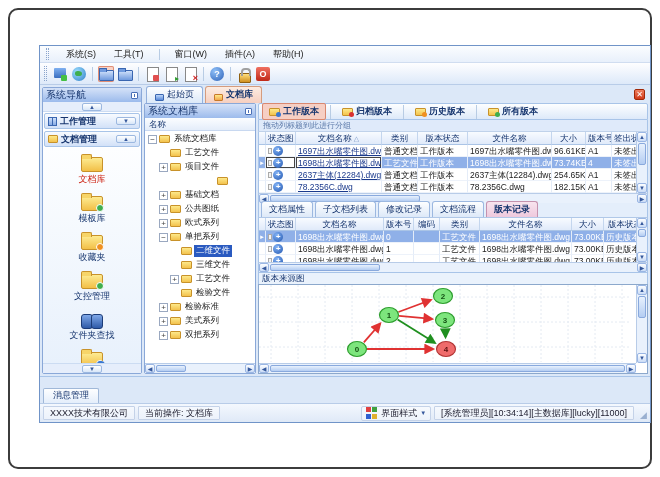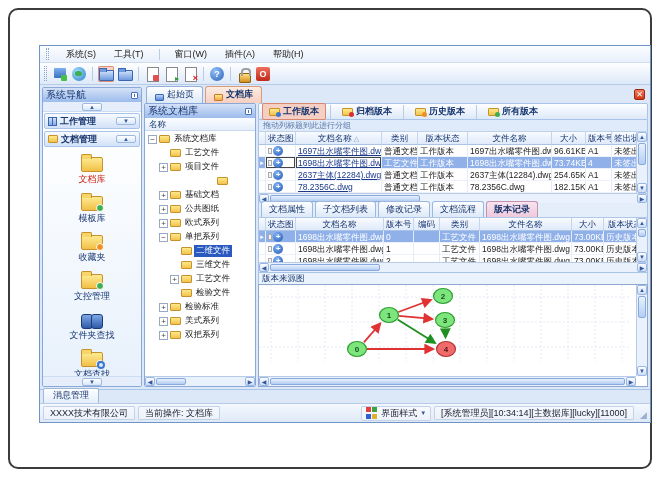--- a/index.html
+++ b/index.html
@@ -140,21 +140,21 @@
   .dtab.active { background:linear-gradient(#f8e4ee,#eec9dd); border-color:#c492ae; font-weight:bold;}
 
   .graphlabel { height:12px; flex:none; background:#eaf2fc; border:1px solid #a8c4e8; border-bottom:none;
     color:#16356e; font-size:8.5px; line-height:11px; padding-left:3px;}
   .graphbox { flex:1; position:relative; border:1px solid #8ca8cc; background:#fff; min-height:0; overflow:hidden;}
   .graphbox svg { position:absolute; left:0; top:0; }
   .graphbox .vscroll { bottom:10px; }
   .graphbox .hscroll { position:absolute; left:0; right:11px; bottom:0; }
 
   
-  .msgbar { height:14px; flex:none; background:#dce8f8; border-top:1px solid #a8c4e8; display:flex; align-items:flex-end; }
+  .msgbar { height:27px; flex:none; background:#dce8f8; border-top:1px solid #a8c4e8; display:flex; align-items:flex-end; }
   .msgtab { margin-left:3px; padding:0 9px 1px; background:linear-gradient(#fdfeff,#e4eefb); border:1px solid #a0b8d8;
     border-bottom:none; border-radius:2px 2px 0 0; color:#16356e; }
   .statusbar { height:19px; flex:none; background:linear-gradient(#f4f8fe,#dfe9f7); border-top:1px solid #b8cce8;
     display:flex; align-items:center; gap:3px; padding:0 3px; color:#223; }
   .spanel { border:1px solid #c4d2e8; border-radius:1px; height:14px; line-height:13px; padding:0 6px; background:rgba(255,255,255,.35); white-space:nowrap;}
   .sflex { flex:1; }
   .palette { width:12px; height:12px; display:grid; grid-template-columns:5px 5px; grid-gap:1px; }
   .palette i { width:5px; height:5px; display:block;}
   .stylechip { display:flex; align-items:center; gap:3px; padding:0 4px; height:15px; border:1px solid #c4d2e8; border-radius:2px; background:rgba(255,255,255,.4); cursor:pointer;}
   .dn { font-size:6px; color:#35589c; }

